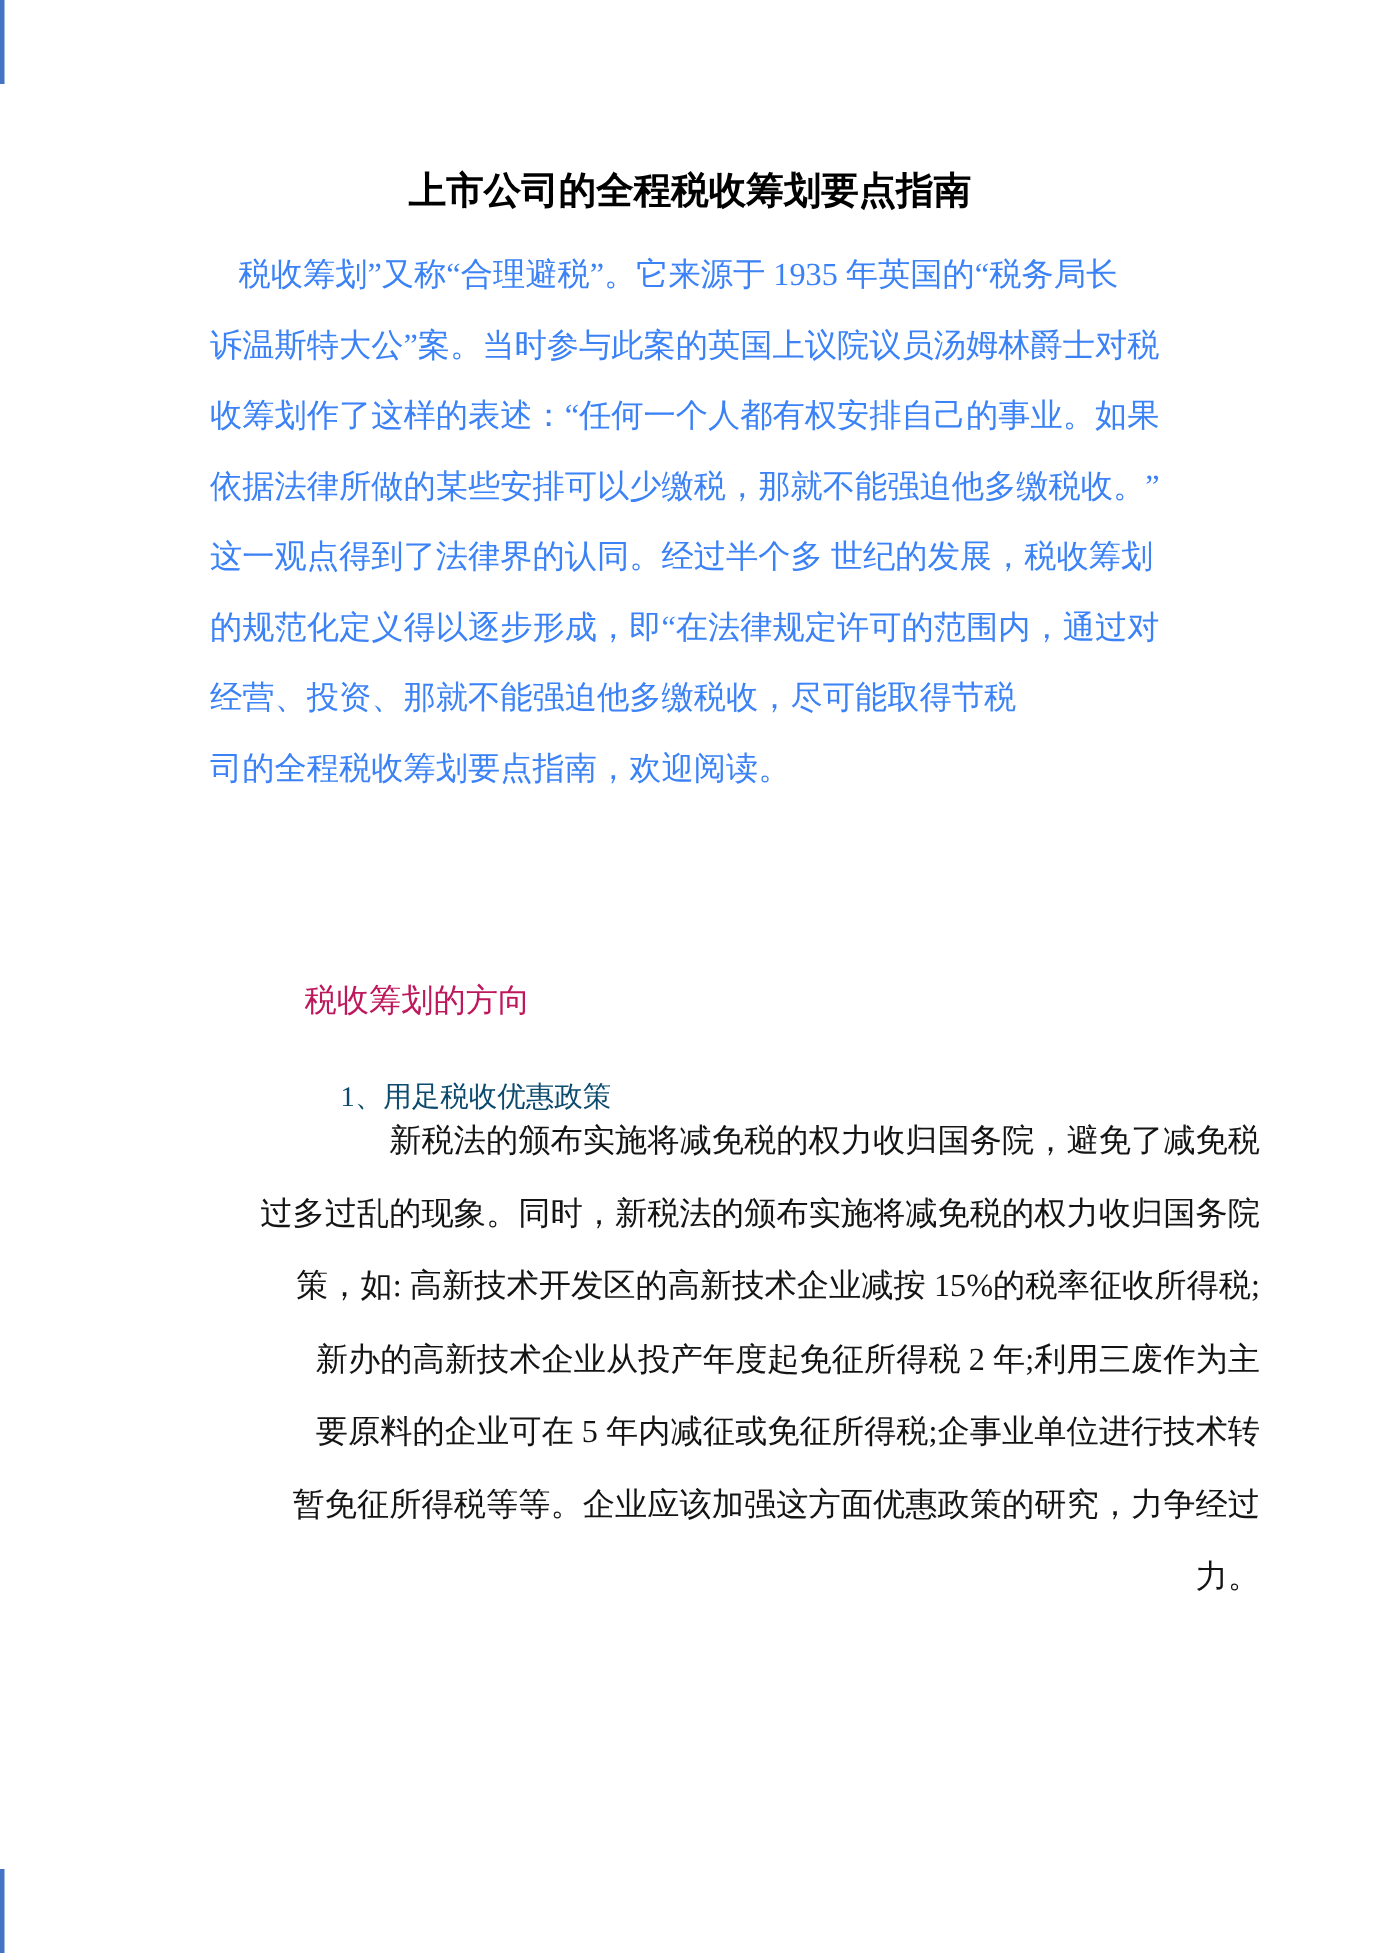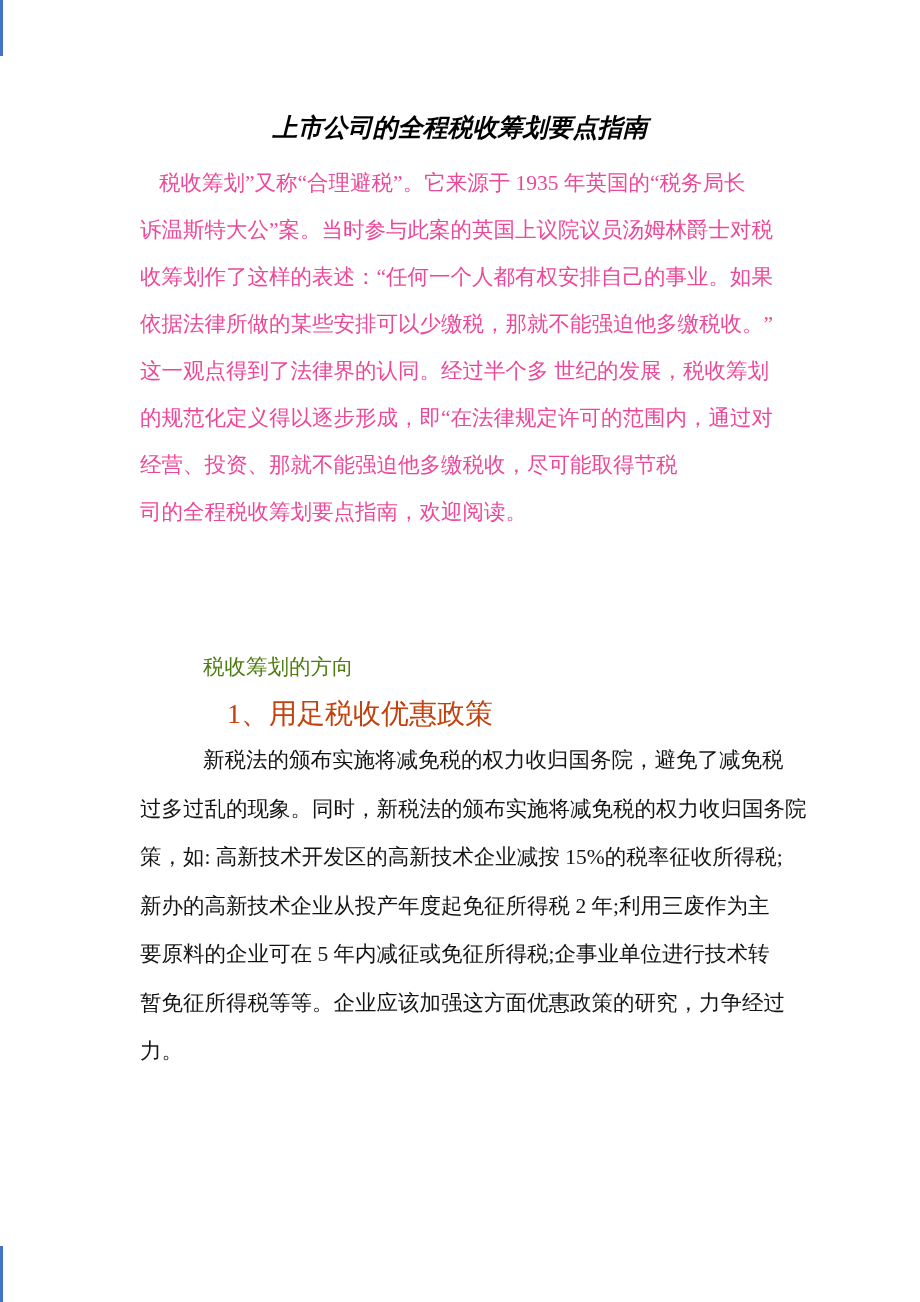--- a/index.html
+++ b/index.html
@@ -30,71 +30,71 @@
     top: 110px;
     left: 0;
     width: 100%;
     text-align: center;
     font-family: "Liberation Sans", "DejaVu Sans", sans-serif;
     font-weight: bold;
     font-size: 25px;
     line-height: 34px;
     color: #000000;
     white-space: nowrap;
-    font-style: italic;
   }
 
   .intro-para {
     position: absolute;
     top: 160px;
     left: 140px;
     width: 700px;
     font-size: 21.5px;
-    color: #ec4899;
+    color: #3b82f6;
   }
   .intro-para .line {
     height: 47px;
     line-height: 47px;
     white-space: nowrap;
   }
   .intro-para .line:first-child { text-indent: 19px; }
 
   .section-heading {
     position: absolute;
     top: 644px;
     left: 203px;
     font-size: 21.5px;
     height: 47px;
     line-height: 47px;
     white-space: nowrap;
-    color: #4d7c0f;
+    color: #be185d;
   }
   .subsection-heading {
     position: absolute;
-    top: 690px;
+    top: 708px;
     left: 227px;
-    font-size: 28px;
+    font-size: 19px;
     height: 47px;
     line-height: 47px;
     white-space: nowrap;
-    color: #c2410c;
+    color: #0c4a6e;
   }
 
   .body-para {
     position: absolute;
     top: 736px;
     left: 140px;
     width: 700px;
     font-size: 21.5px;
     color: #141414;
   }
   .body-para .line {
     height: 48.5px;
     line-height: 48.5px;
     white-space: nowrap;
+    text-align: right;
   }
   .body-para .line:first-child { text-indent: 63px; }
 </style>
 </head>
 <body>
 
 <div class="page">
 
   <div class="accent-bar top"></div>
   <div class="accent-bar bottom"></div>

